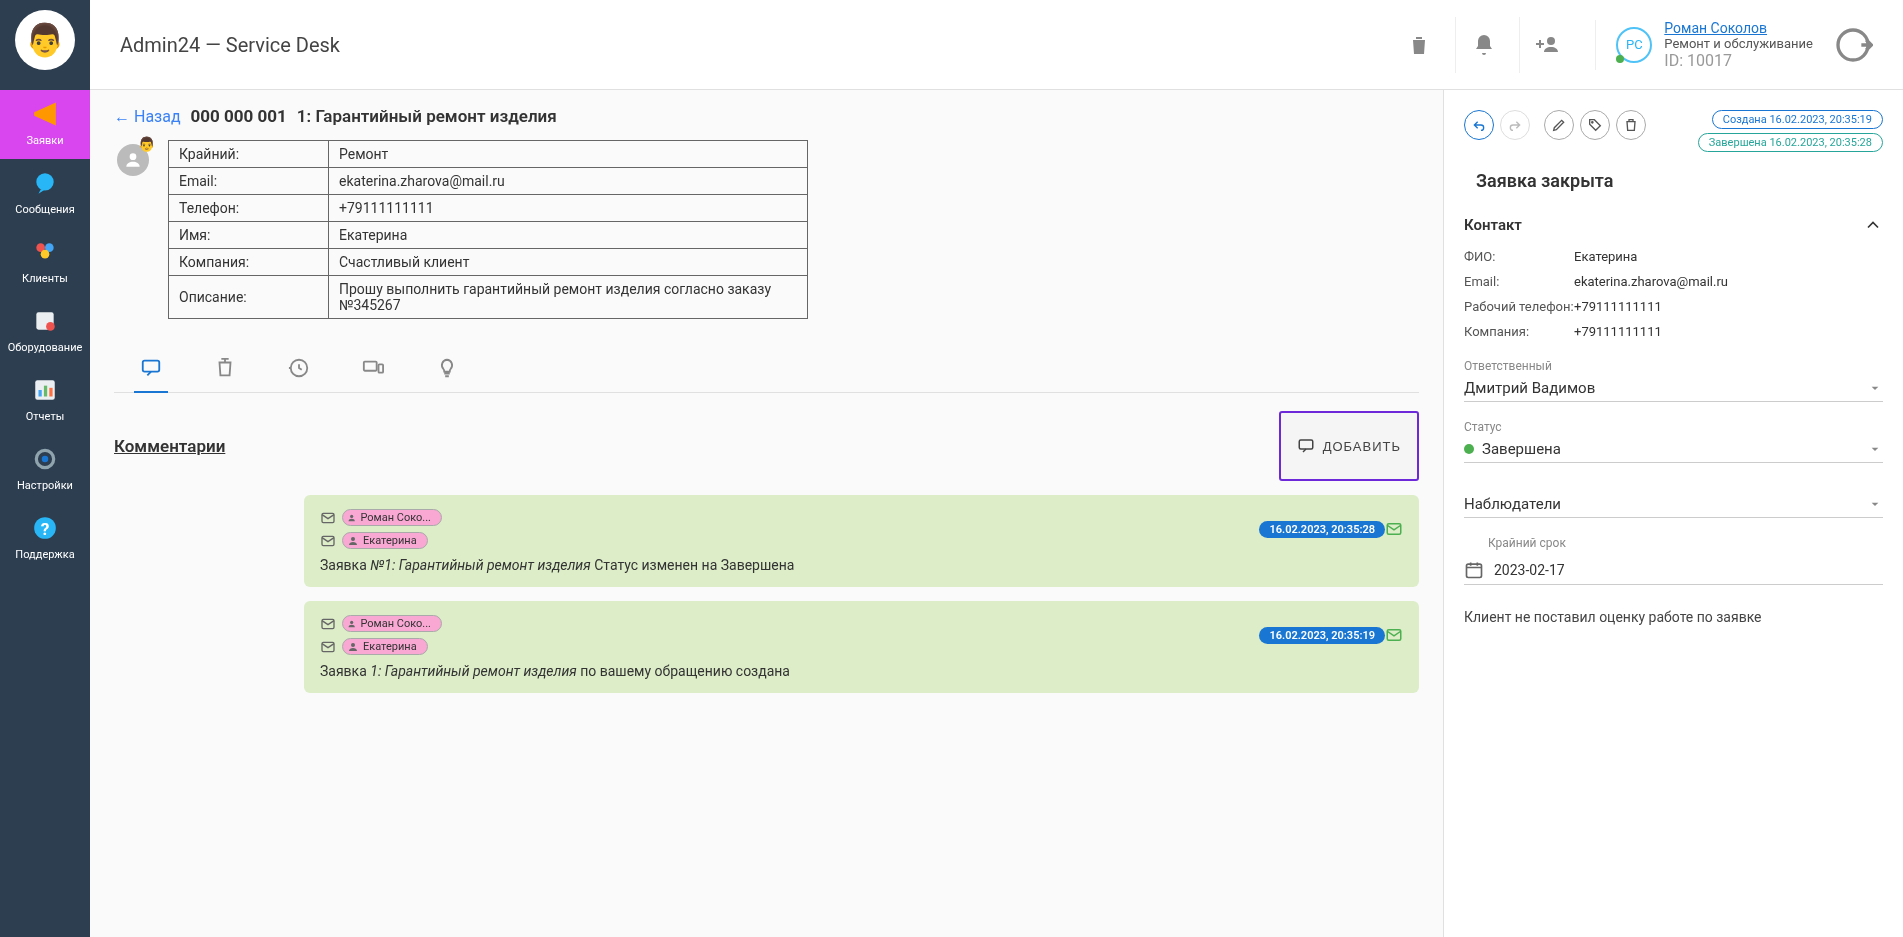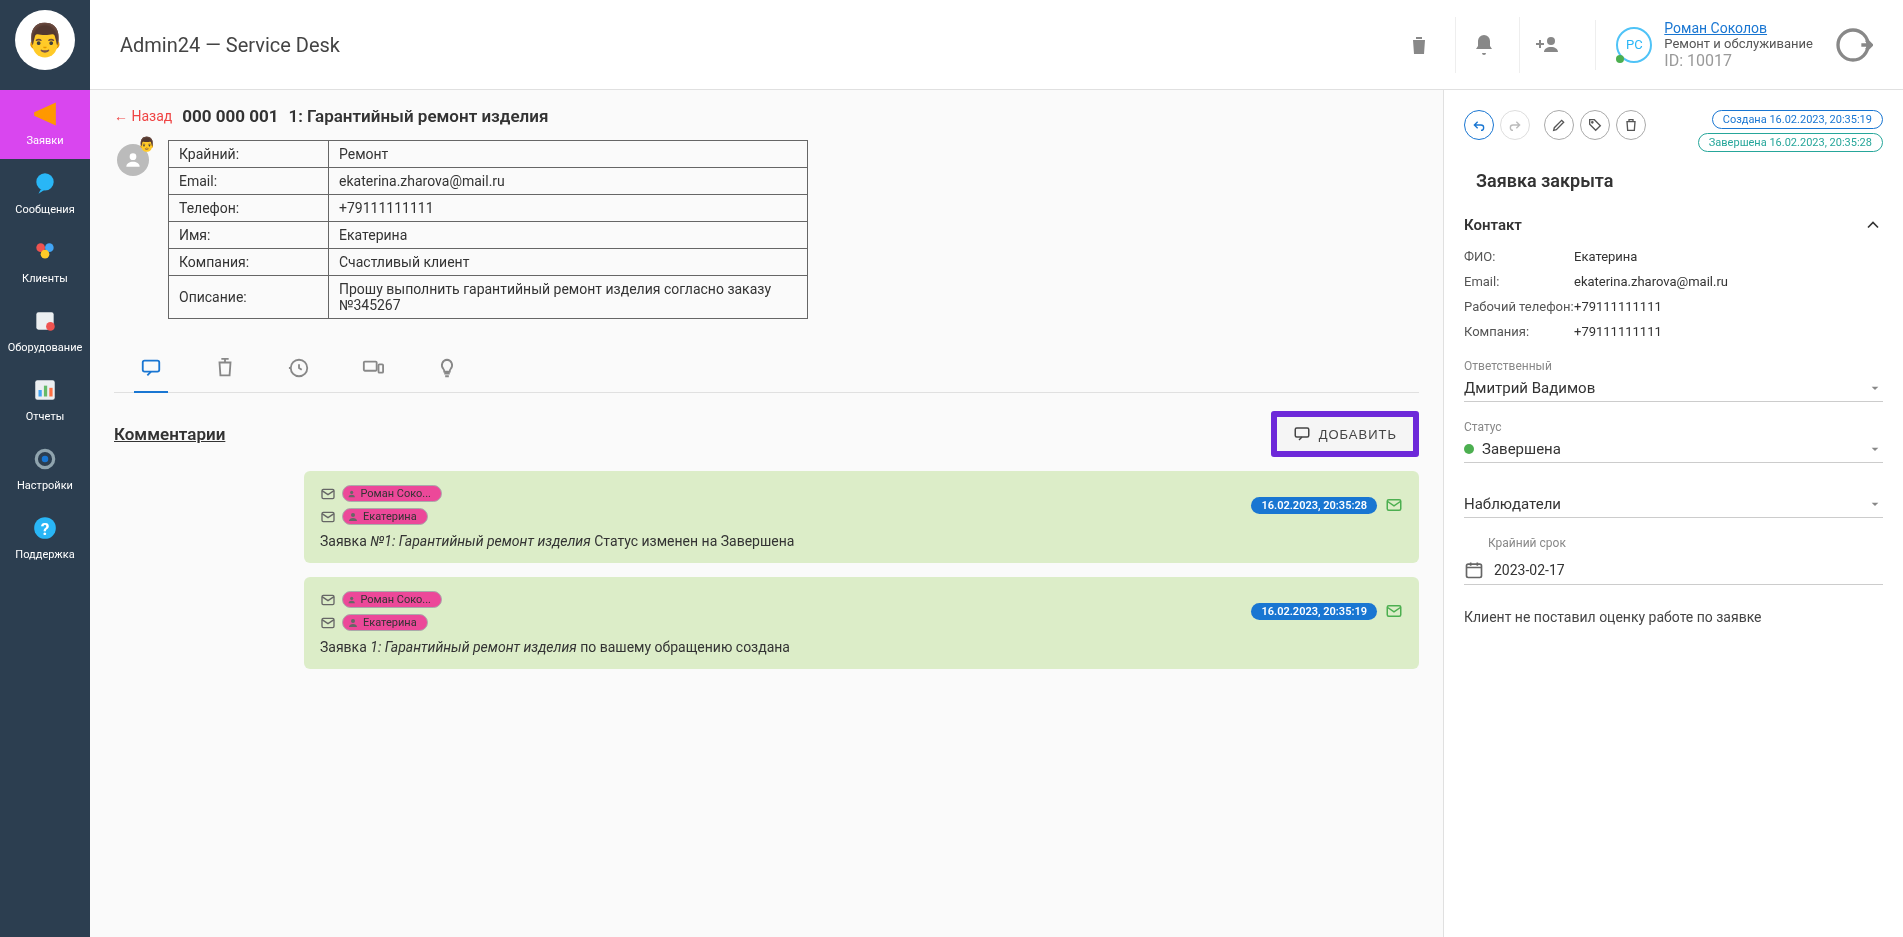--- a/index.html
+++ b/index.html
@@ -30,53 +30,53 @@
 .user-meta .role { font-size:13px; color:#555; }
 .user-meta .uid { font-size:16px; color:#999; }
 .logout-btn { width:40px; height:40px; margin-left:20px; display:flex; align-items:center; justify-content:center; color:#888; cursor:pointer; }
 
 
 .content-row { flex:1; display:flex; overflow:hidden; }
 .content-main { flex:1; padding:16px 24px; overflow-y:auto; }
 .content-side { width:460px; background:#fff; border-left:1px solid #e0e0e0; padding:20px; overflow-y:auto; }
 
 .back-row { display:flex; align-items:center; gap:10px; margin-bottom:14px; }
-.back-link { color:#ef4444; font-size:14px; cursor:pointer; }
+.back-link { color:#3b82f6; font-size:16px; cursor:pointer; }
 .ticket-number { font-weight:700; font-size:17px; }
 .ticket-title { font-size:17px; font-weight:600; }
 
 .info-row { display:flex; gap:16px; align-items:flex-start; }
 .avatar-col { width:38px; display:flex; justify-content:center; padding-top:4px; position:relative; }
 .avatar-col .a { width:32px; height:32px; border-radius:50%; background:#bbb; display:flex; align-items:center; justify-content:center; }
 .avatar-col .badge { position:absolute; top:-4px; right:-4px; font-size:14px; }
 
 .info-table { border-collapse:collapse; width:640px; }
 .info-table td { border:1px solid #666; padding:5px 10px; font-size:14px; }
 .info-table td:first-child { width:160px; }
 
 .tabs { display:flex; gap:40px; margin-top:28px; border-bottom:1px solid #e0e0e0; padding:0 20px; }
 .tab { padding:10px 6px; color:#888; cursor:pointer; position:relative; }
 .tab.active { color:#1976d2; }
 .tab.active::after { content:""; position:absolute; bottom:-1px; left:0; right:0; height:2px; background:#1976d2; }
 .tab svg { width:22px; height:22px; }
 
 .comments-header { display:flex; justify-content:space-between; align-items:center; margin-top:18px; }
 .comments-header h3 { font-size:17px; font-weight:600;text-decoration:underline; }
-.add-btn { background:#f5f5f5; border:6px solid #6d28d9; padding:8px 16px; border-radius:3px; display:flex; align-items:center; gap:8px; cursor:pointer; font-size:13px; letter-spacing:1px; color:#444; }
+.add-btn { background:#f5f5f5; border:2px solid #6d28d9; padding:24px 16px; border-radius:3px; display:flex; align-items:center; gap:8px; cursor:pointer; font-size:13px; letter-spacing:1px; color:#444; }
 .add-btn svg { width:18px; height:18px; }
 
 .comment-card { background:#dcedc8; border-radius:6px; padding:14px 16px; margin-top:14px; margin-left:190px; position:relative; }
 .comment-meta { display:flex; align-items:center; gap:8px; flex-wrap:wrap; margin-bottom:6px; justify-content:space-between; }
 .meta-left { display:flex; flex-direction:column; gap:6px; }
 .meta-chip-row { display:flex; align-items:center; gap:6px; }
 .meta-chip-row svg { width:16px; height:16px; color:#666; }
-.user-chip { border:1px solid #aaa; border-radius:12px; padding:1px 10px 1px 4px; font-size:11px; display:flex; align-items:center; gap:4px; background:#ec4899; max-width:100px; overflow:hidden; text-overflow:ellipsis; white-space:nowrap; }
+.user-chip { border:1px solid #aaa; border-radius:12px; padding:1px 10px 1px 4px; font-size:11px; display:flex; align-items:center; gap:4px; background:#f9a8d4; max-width:100px; overflow:hidden; text-overflow:ellipsis; white-space:nowrap; }
 .user-chip svg { width:12px; height:12px; }
 .timestamp-badge { background:#1976d2; color:#fff; border-radius:12px; padding:2px 10px; font-size:11px; font-weight:600; }
-.meta-right { display:flex; align-items:center; gap:8px; }
+.meta-right { display:flex; align-items:center; }
 .meta-right svg { width:18px; height:18px; color:#4caf50; }
 .comment-text { font-size:14px; color:#333; margin-top:8px; }
 .comment-text .em { font-style:italic; }
 
 
 .side-top { display:flex; justify-content:space-between; align-items:flex-start; }
 .side-icons { display:flex; gap:6px; }
 .side-icon-btn { width:30px; height:30px; border:1px solid #aaa; border-radius:50%; display:flex; align-items:center; justify-content:center; color:#555; cursor:pointer; }
 .side-icon-btn.blue { color:#1976d2; border-color:#1976d2; }
 .side-icon-btn.disabled { opacity:0.4; }

